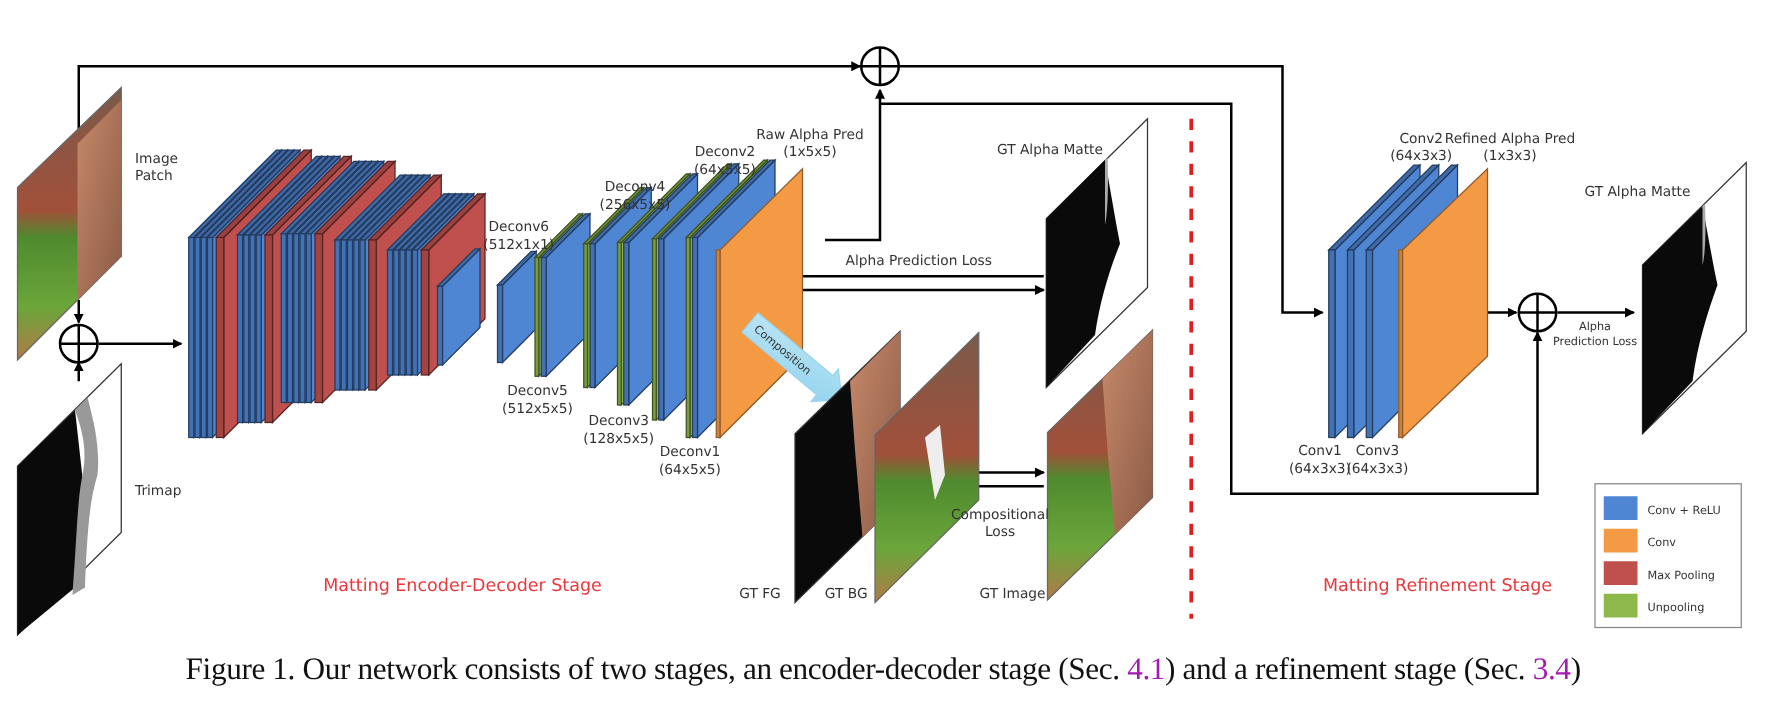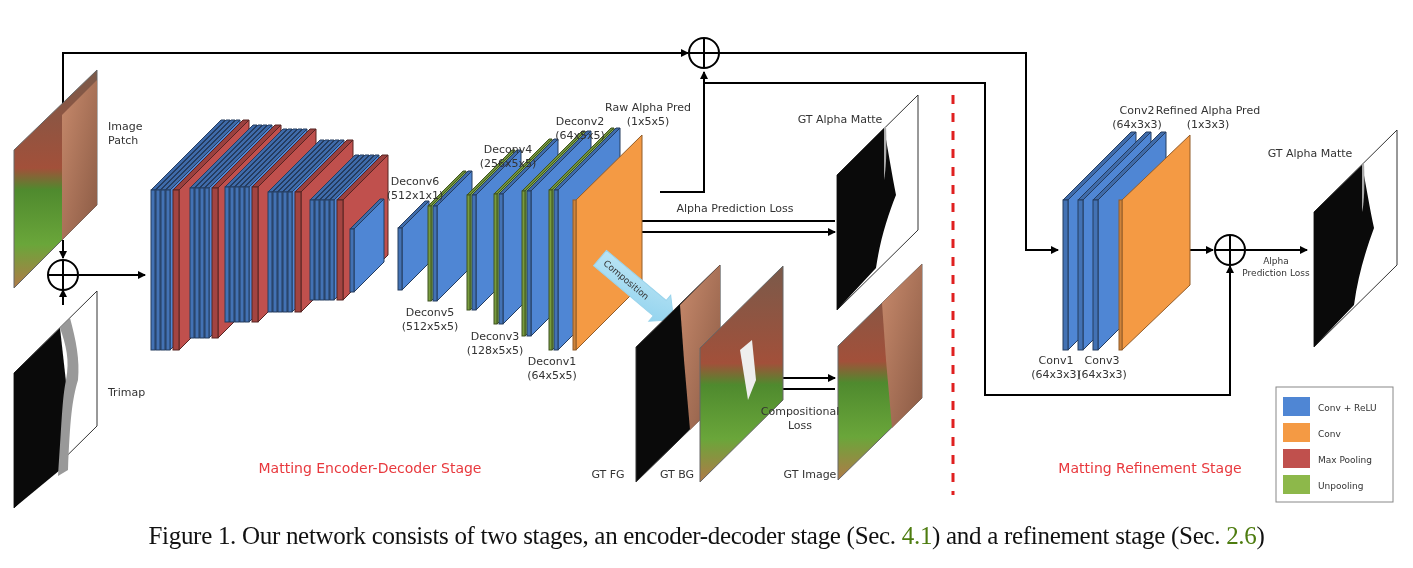--- a/index.html
+++ b/index.html
@@ -2,21 +2,21 @@
 <html><head>
 <meta charset="utf-8">
 <style>
   html,body{margin:0;padding:0;background:#fff;}
   body{width:1413px;height:568px;position:relative;overflow:hidden;font-family:"Liberation Sans",sans-serif;}
   #fig{position:absolute;left:0;top:0;}
   .lbl{font-family:"DejaVu Sans","Liberation Sans",sans-serif;font-size:11px;fill:#333;}
   .stage{font-family:"DejaVu Sans","Liberation Sans",sans-serif;font-size:14px;fill:#e8383d;}
   .small{font-family:"DejaVu Sans","Liberation Sans",sans-serif;font-size:9px;fill:#333;}
   #caption{position:absolute;left:0;width:1413px;top:522px;text-align:center;font-family:"Liberation Serif",serif;font-size:25px;color:#111;letter-spacing:-0.3px;}
-  #caption .ref{color:#4d7c0f;}
+  #caption .ref{color:#a21caf;}
 </style>
 </head>
 <body>
 
 <svg id="fig" width="1413" height="520" viewBox="0 0 1413 520" xmlns="http://www.w3.org/2000/svg">
   <defs>
     <marker id="arr" markerWidth="8" markerHeight="8" refX="7" refY="4" orient="auto" markerUnits="userSpaceOnUse">
       <path d="M0,0 L8,4 L0,8 Z" fill="#000"></path>
     </marker>
     <linearGradient id="comp-grad" x1="0" y1="0" x2="1" y2="1">
@@ -394,13 +394,13 @@
           <text x="1318" y="463" class="small" font-size="10">Max Pooling</text>
         </g>
         <g>
           <rect x="1283" y="475" width="27" height="19" fill="#8db84a"></rect>
           <text x="1318" y="489" class="small" font-size="10">Unpooling</text>
         </g>
       </g>
   </g>
 </svg>
 
-<div id="caption"><span>Figure 1. Our network consists of two stages, an encoder-decoder stage (Sec. </span><span class="ref">4.1</span><span>) and a refinement stage (Sec. </span><span class="ref">2.6</span><span>)</span></div>
+<div id="caption"><span>Figure 1. Our network consists of two stages, an encoder-decoder stage (Sec. </span><span class="ref">4.1</span><span>) and a refinement stage (Sec. </span><span class="ref">3.4</span><span>)</span></div>
 
 </body></html>

